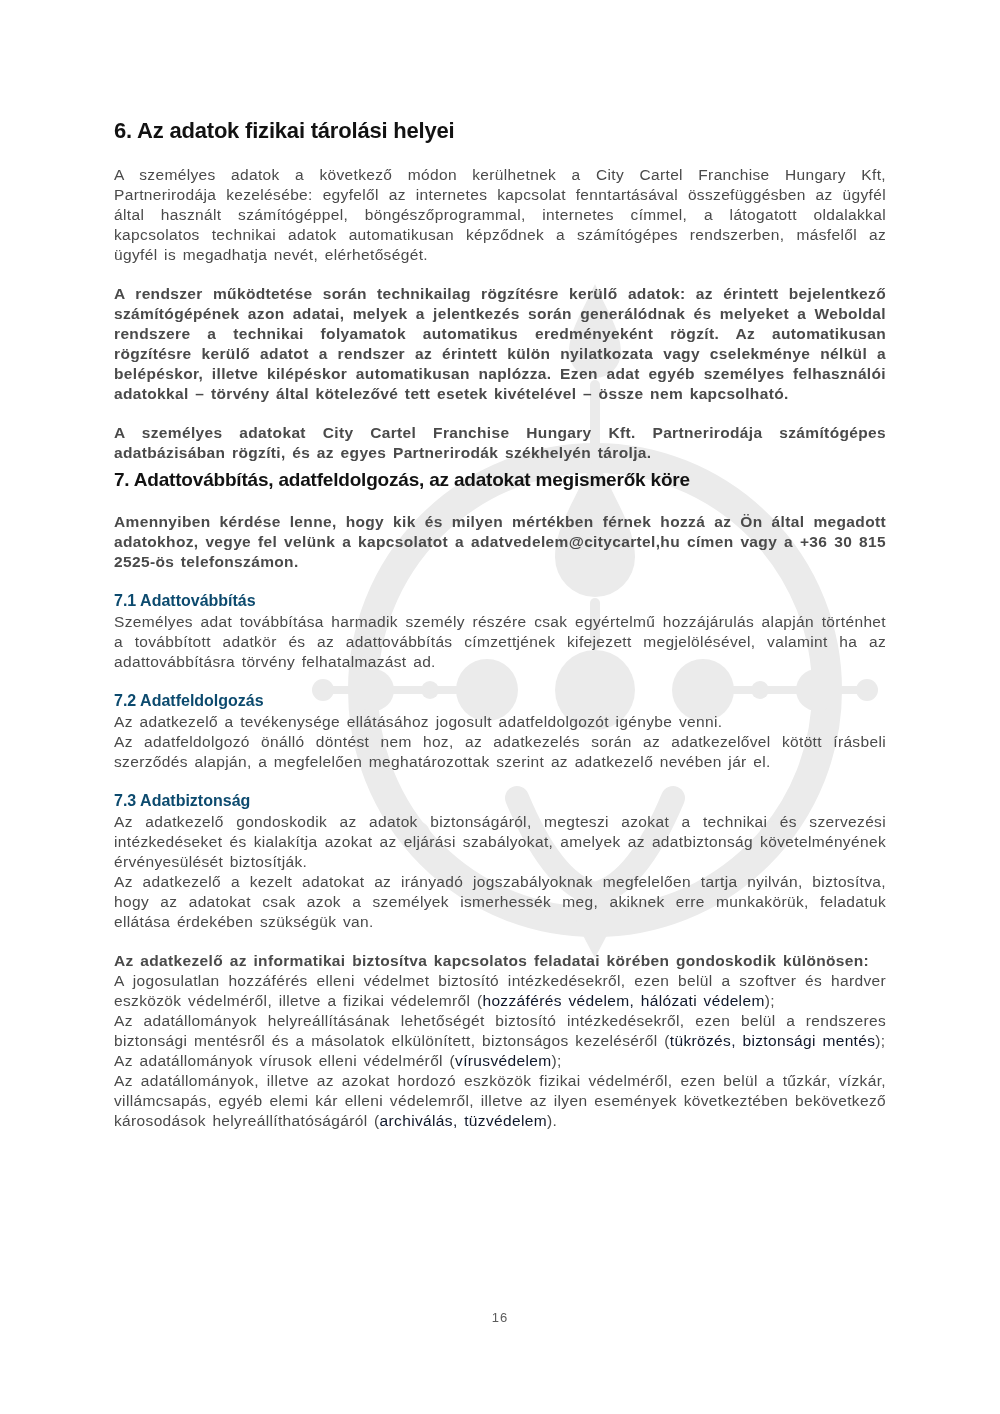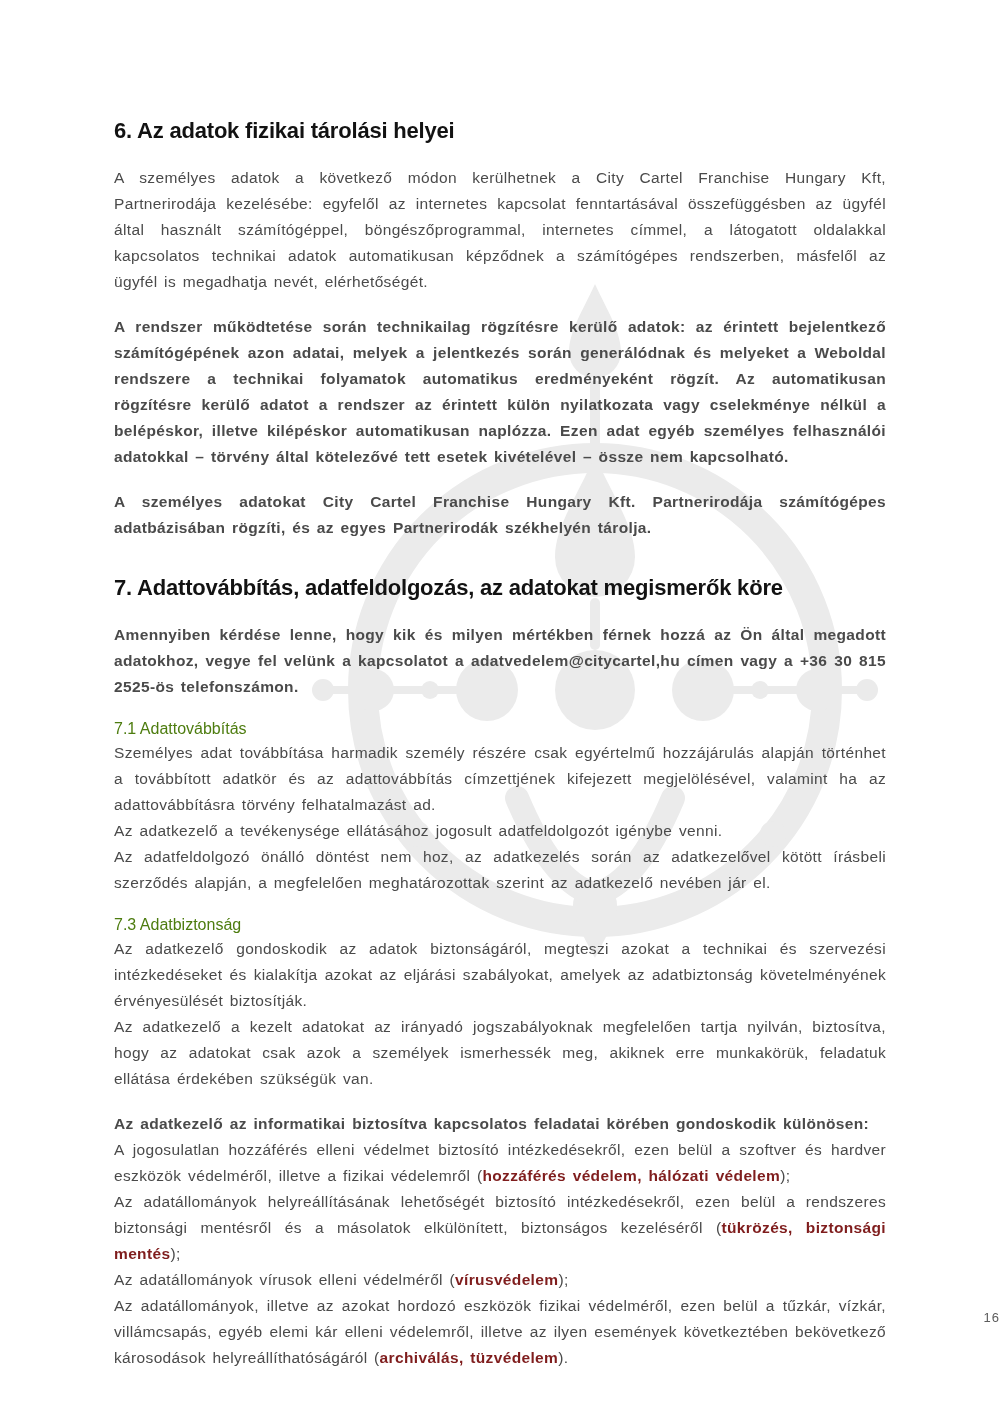--- a/index.html
+++ b/index.html
@@ -22,45 +22,45 @@
     z-index:1;
   }
   h1{
     margin:0 0 21px 0;
     font-size:22px;
     font-weight:800;
     letter-spacing:-0.2px;
     color:#121212;
     white-space:nowrap;
   }
-  h1.sec7{margin-top:34px;font-size:22px;}
+  h1.sec7{margin-top:6px;font-size:19px;}
   h2{
     margin:20px 0 2px 0;
     font-size:16px;
-    font-weight:400;
-    color:#4d7c0f;
+    font-weight:700;
+    color:#0c4a6e;
   }
   p{
     margin:0;
     font-size:15.5px;
-    line-height:26px;
+    line-height:20px;
     letter-spacing:0.35px;
     word-spacing:2px;
     color:#4a4a4a;
     text-align:justify;
   }
   p.sp{margin-top:19px;font-weight:bold;}
   p strong{
-    font-weight:700;
-    color:#7f1d1d;
+    font-weight:400;
+    color:#0f172a;
   }
   .page-number{
     position:absolute;
     left:0;right:0;top:1310px;
-    text-align:right;
+    text-align:center;
     font-size:13px;
     letter-spacing:1px;
     color:#5c5c5c;
     z-index:1;
   }
 </style>
 </head>
 <body>
 
 <div class="page">
@@ -109,20 +109,21 @@
     <p class="sp">A rendszer működtetése során technikailag rögzítésre kerülő adatok: az érintett bejelentkező számítógépének azon adatai, melyek a jelentkezés során generálódnak és melyeket a Weboldal rendszere a technikai folyamatok automatikus eredményeként rögzít. Az automatikusan rögzítésre kerülő adatot a rendszer az érintett külön nyilatkozata vagy cselekménye nélkül a belépéskor, illetve kilépéskor automatikusan naplózza. Ezen adat egyéb személyes felhasználói adatokkal – törvény által kötelezővé tett esetek kivételével – össze nem kapcsolható.</p>
     <p class="sp">A személyes adatokat City Cartel Franchise Hungary Kft. Partnerirodája számítógépes adatbázisában rögzíti, és az egyes Partnerirodák székhelyén tárolja.</p>
 
     <h1 class="sec7">7. Adattovábbítás, adatfeldolgozás, az adatokat megismerők köre</h1>
 
     <p class="sp">Amennyiben kérdése lenne, hogy kik és milyen mértékben férnek hozzá az Ön által megadott adatokhoz, vegye fel velünk a kapcsolatot a adatvedelem@citycartel,hu címen vagy a +36 30 815 2525-ös telefonszámon.</p>
 
     <h2>7.1 Adattovábbítás</h2>
     <p>Személyes adat továbbítása harmadik személy részére csak egyértelmű hozzájárulás alapján történhet a továbbított adatkör és az adattovábbítás címzettjének kifejezett megjelölésével, valamint ha az adattovábbításra törvény felhatalmazást ad.</p>
 
+    <h2>7.2 Adatfeldolgozás</h2>
     <p>Az adatkezelő a tevékenysége ellátásához jogosult adatfeldolgozót igénybe venni.</p>
     <p>Az adatfeldolgozó önálló döntést nem hoz, az adatkezelés során az adatkezelővel kötött írásbeli szerződés alapján, a megfelelően meghatározottak szerint az adatkezelő nevében jár el.</p>
 
     <h2>7.3 Adatbiztonság</h2>
     <p>Az adatkezelő gondoskodik az adatok biztonságáról, megteszi azokat a technikai és szervezési intézkedéseket és kialakítja azokat az eljárási szabályokat, amelyek az adatbiztonság követelményének érvényesülését biztosítják.</p>
     <p>Az adatkezelő a kezelt adatokat az irányadó jogszabályoknak megfelelően tartja nyilván, biztosítva, hogy az adatokat csak azok a személyek ismerhessék meg, akiknek erre munkakörük, feladatuk ellátása érdekében szükségük van.</p>
 
     <p class="sp">Az adatkezelő az informatikai biztosítva kapcsolatos feladatai körében gondoskodik különösen:</p>
 
     <p><span>A jogosulatlan hozzáférés elleni védelmet biztosító intézkedésekről, ezen belül a szoftver és hardver eszközök védelméről, illetve a fizikai védelemről (</span><strong>hozzáférés védelem, hálózati védelem</strong><span>);</span></p>

